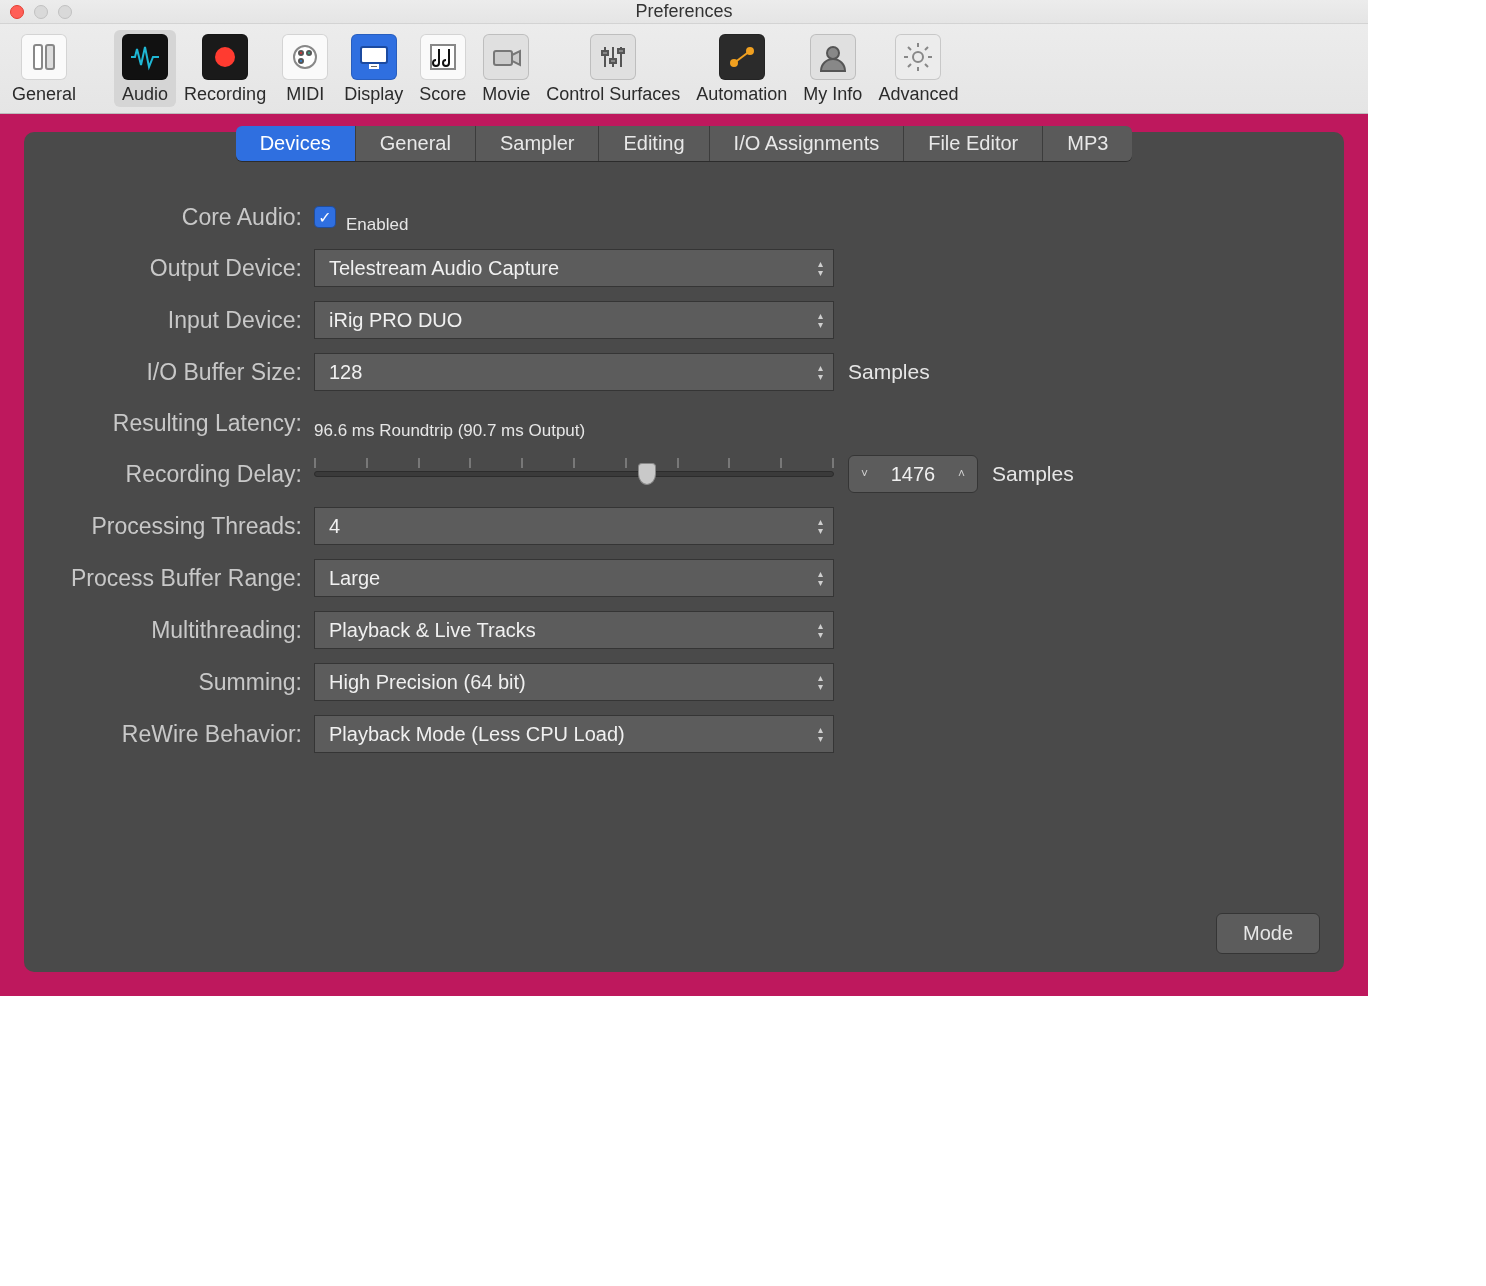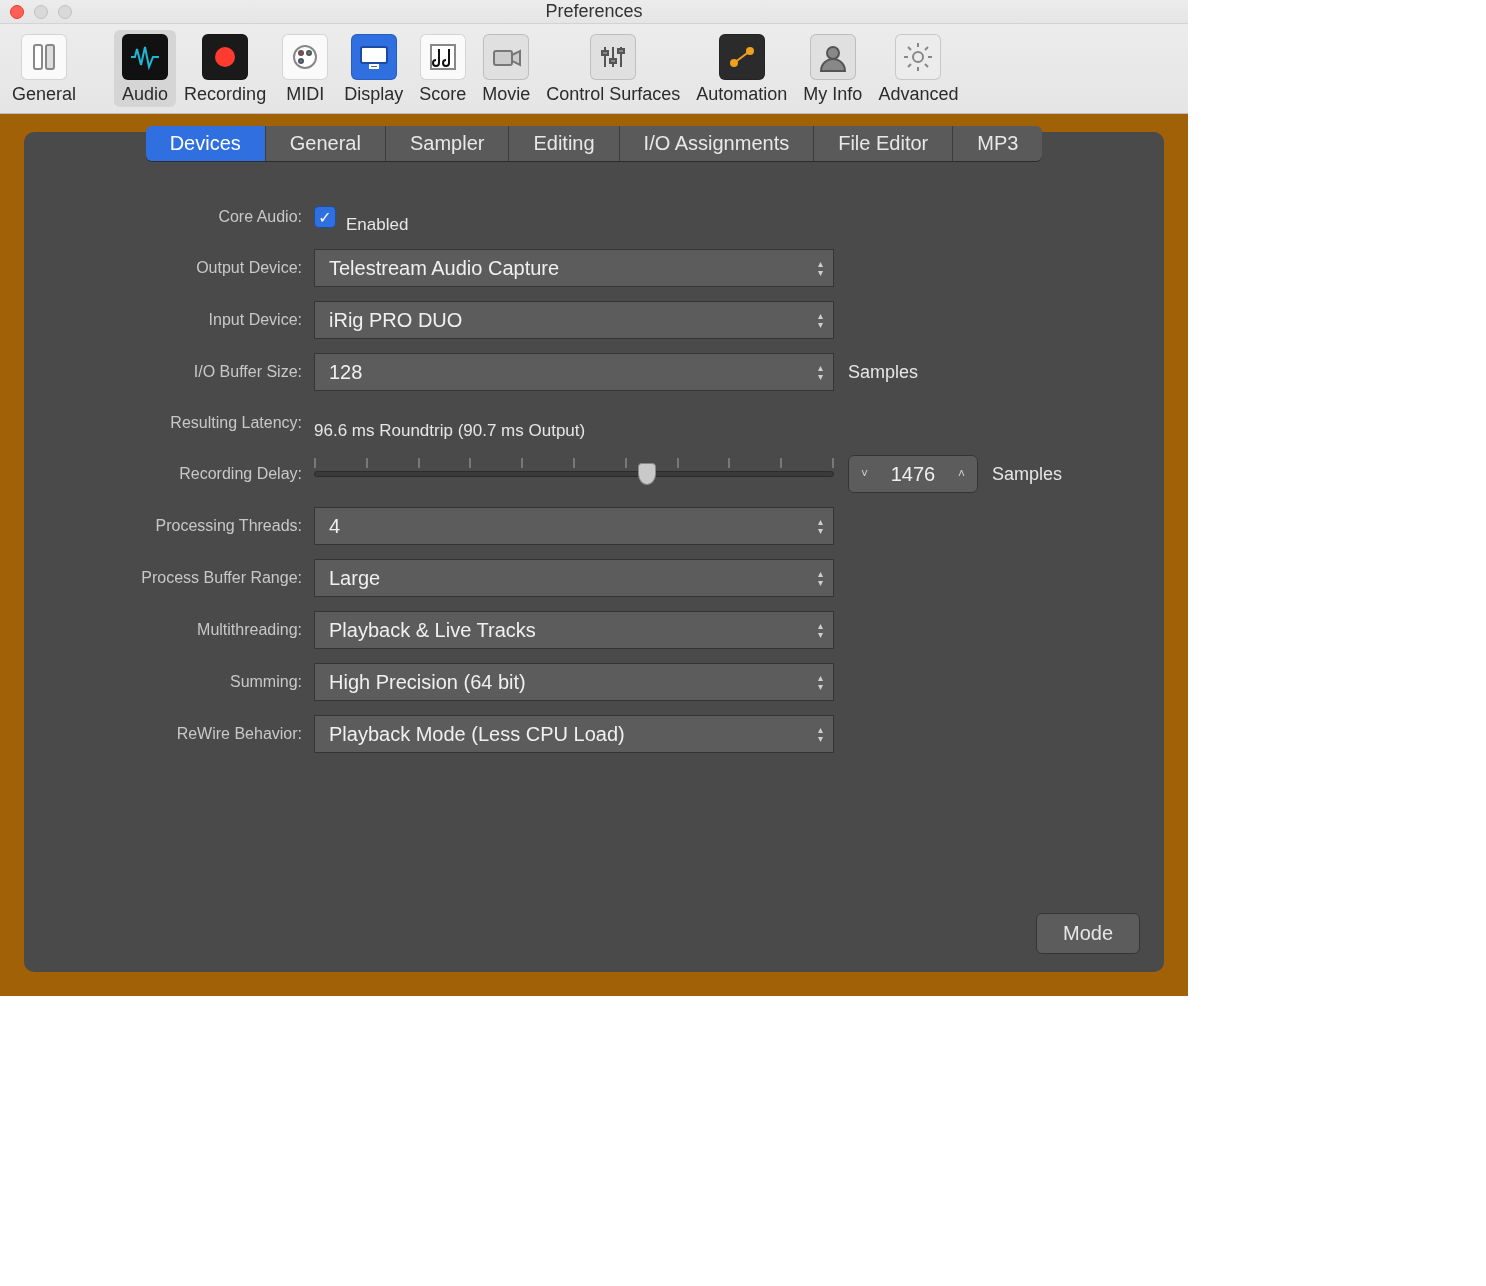--- a/index.html
+++ b/index.html
@@ -4,21 +4,21 @@
 <style>
   * { box-sizing: border-box; margin: 0; padding: 0; }
   body {
     font-family: -apple-system, "Helvetica Neue", Arial, sans-serif;
     background: #fff;
     width: 1486px;
     font-size: 20px;
     color: #e6e6e6;
   }
   .window {
-    width: 1188px;
+    width: 1368px;
     background: #ececec;
   }
   .titlebar {
     height: 24px;
     display: flex;
     align-items: center;
     position: relative;
     background: linear-gradient(#ececec,#e5e5e5);
     border-bottom: 1px solid #d3d3d3;
   }
@@ -48,21 +48,21 @@
     margin-left: 30px;
   }
   .tb-icon {
     width: 46px; height: 46px; border-radius: 6px;
     display: flex; align-items: center; justify-content: center;
     font-size: 26px; margin-bottom: 4px;
     box-shadow: inset 0 0 0 1px rgba(0,0,0,0.15);
     background: #fafafa;
   }
   .panel-area {
-    background: #a16207;
+    background: #be185d;
     padding: 18px 24px 24px 24px;
   }
   .panel {
     background: #4a4a4a;
     border-radius: 10px;
     padding: 0 0 18px 0;
     min-height: 840px;
     position: relative;
   }
   .subtabs {
@@ -87,21 +87,21 @@
   .subtab.active { background: #2f6fe0; color: #fff; }
   .form {
     padding: 36px 30px 10px 30px;
   }
   .row {
     display: flex; align-items: center;
     margin-bottom: 14px;
   }
   .row .label {
     width: 260px; text-align: right; padding-right: 12px;
-    color: #c8c8c8; font-size: 16px;
+    color: #c8c8c8; font-size: 23px;
   }
   .select {
     flex: 0 0 520px;
     height: 38px;
     background: #5c5c5c;
     border: 1px solid #353535;
     border-radius: 0;
     display: flex; align-items: center; justify-content: space-between;
     padding: 0 10px 0 14px;
     color: #f0f0f0;
@@ -110,21 +110,21 @@
   .chev {
     display: flex; flex-direction: column; gap: 1px; color: #cfcfcf; font-size: 10px; line-height: 8px;
   }
   .checkbox {
     width: 22px; height: 22px; border-radius: 5px;
     background: #2f6fe0; display: flex; align-items: center; justify-content: center;
     color: #fff; font-size: 16px; margin-right: 10px;
     box-shadow: inset 0 0 0 1px rgba(0,0,0,0.3);
   }
   .static { color: #e6e6e6; font-size: 17px; margin-top: 16px; }
-  .unit { margin-left: 14px; color: #e6e6e6; font-size: 18px; }
+  .unit { margin-left: 14px; color: #e6e6e6; font-size: 21px; }
   .slider-wrap {
     flex: 0 0 520px; position: relative; height: 28px;
   }
   .slider-track {
     position: absolute; left:0; right:0; top: 50%; transform: translateY(-50%);
     height: 6px; background: #3a3a3a; border-radius: 3px;
     border: 1px solid #2c2c2c;
   }
   .slider-ticks {
     position: absolute; left:0; right:0; top: -2px; height: 10px;

